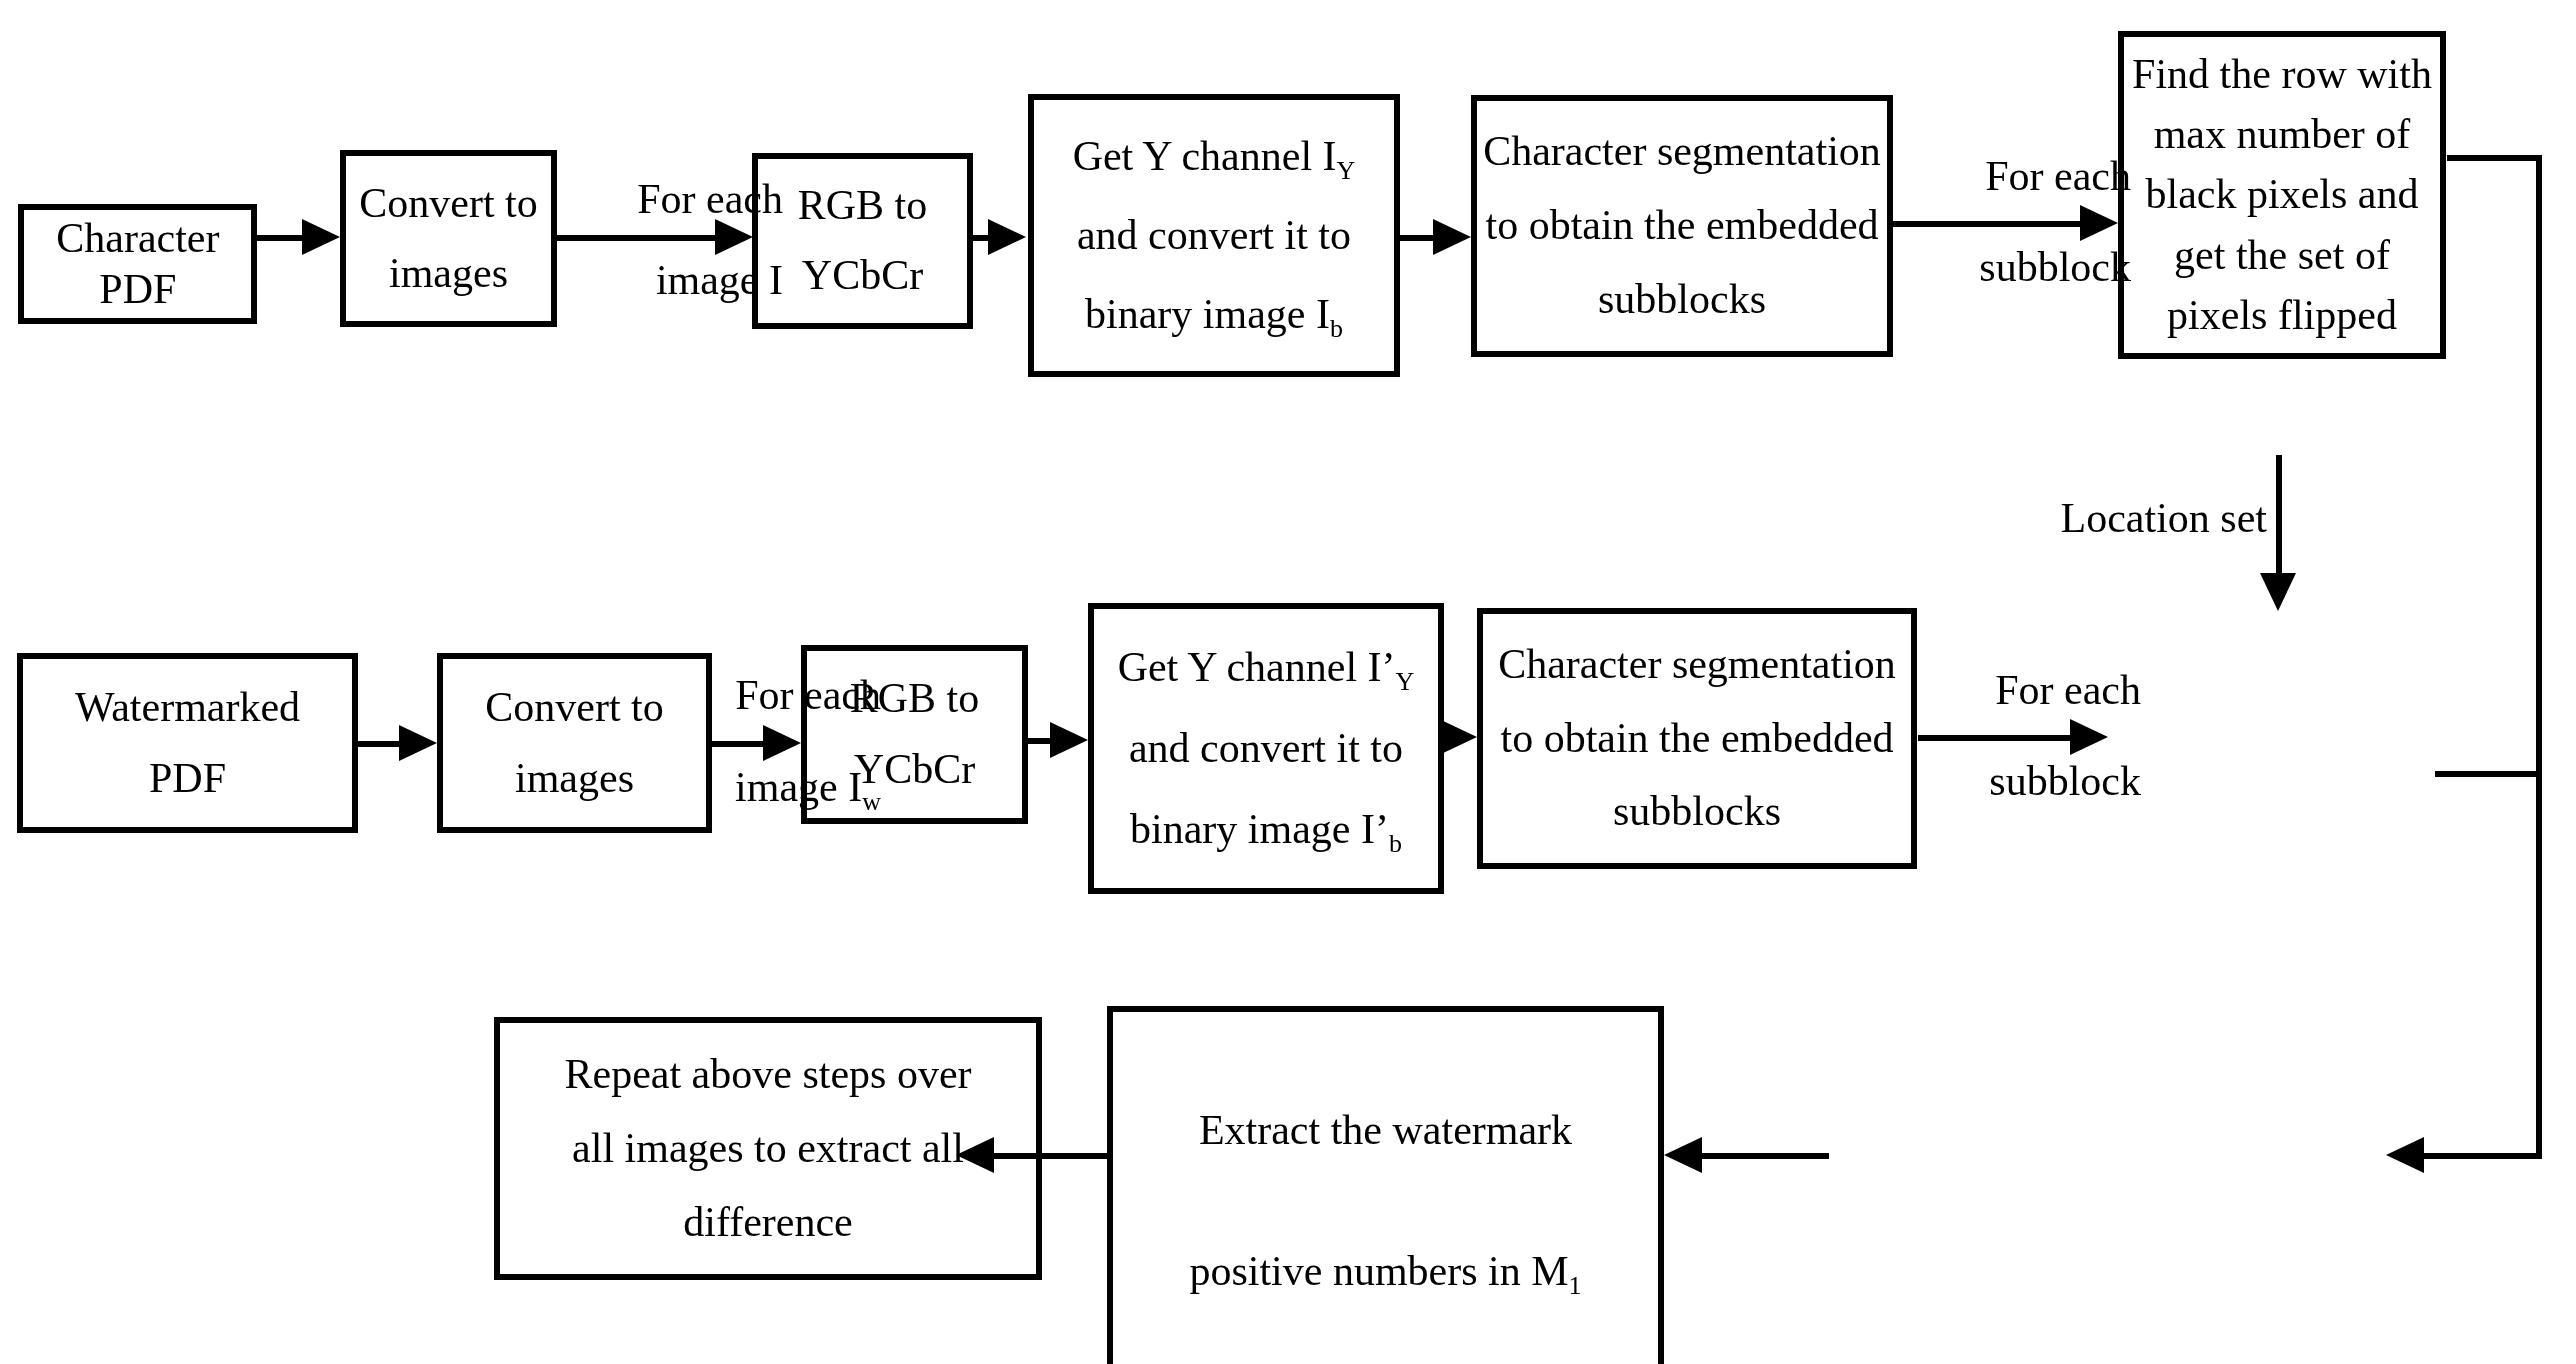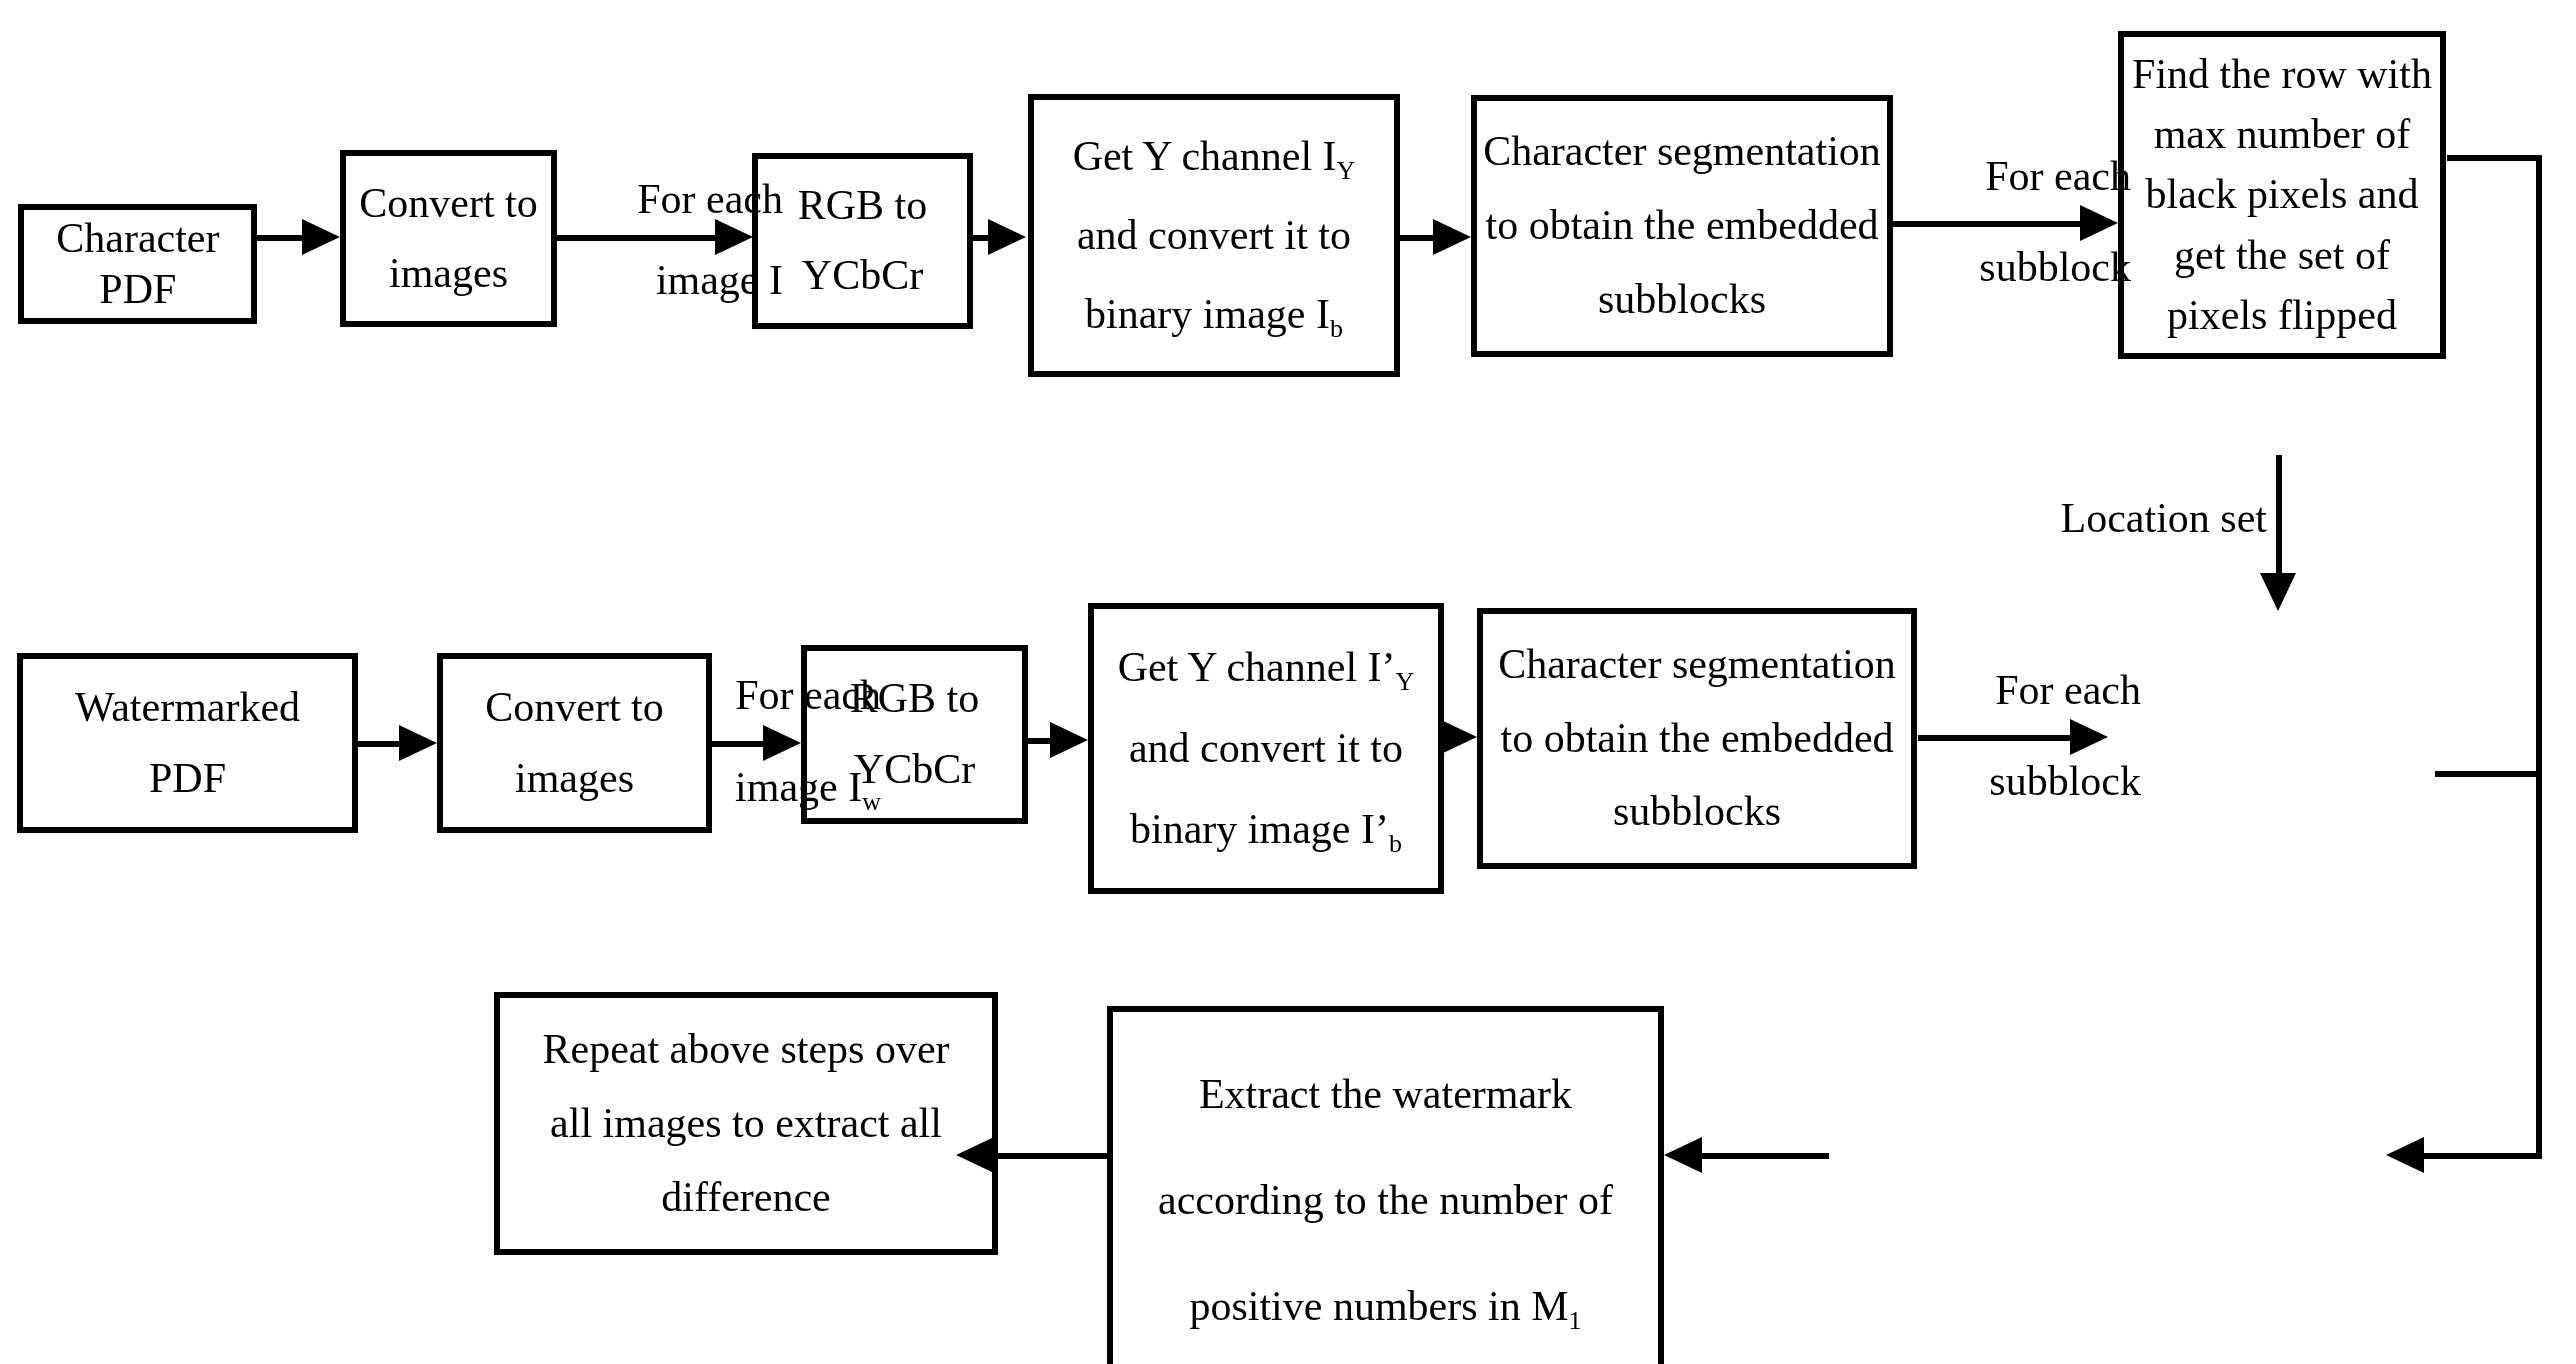--- a/index.html
+++ b/index.html
@@ -82,25 +82,24 @@
   <div class="node" style="left:1477px;top:608px;width:440px;height:261px">
     <div class="ln"><span>Character segmentation</span></div>
     <div class="ln"><span>to obtain the embedded</span></div>
     <div class="ln"><span>subblocks</span></div>
   </div>
 
 
 
   <div class="node" style="left:1107px;top:1006px;width:557px;height:390px">
     <div class="ln"><span>Extract the watermark</span></div>
-    <div class="ln"><span>according to the number of</span></div>
     <div class="ln"><span>positive numbers in M</span><sub class="sb">1</sub></div>
   </div>
 
-  <div class="node" style="left:494px;top:992px;width:504px;height:263px">
+  <div class="node" style="left:494px;top:1017px;width:548px;height:263px">
     <div class="ln"><span>Repeat above steps over</span></div>
     <div class="ln"><span>all images to extract all</span></div>
     <div class="ln"><span>difference</span></div>
   </div>
 
   <div class="lbl" style="left:538px;top:177px;width:245px"><span>For each</span></div>
   <div class="lbl" style="left:538px;top:258px;width:245px"><span>image I</span></div>
 
   <div class="lbl" style="left:1886px;top:154px;width:245px"><span>For each</span></div>
   <div class="lbl" style="left:1886px;top:245px;width:245px"><span>subblock</span></div>

